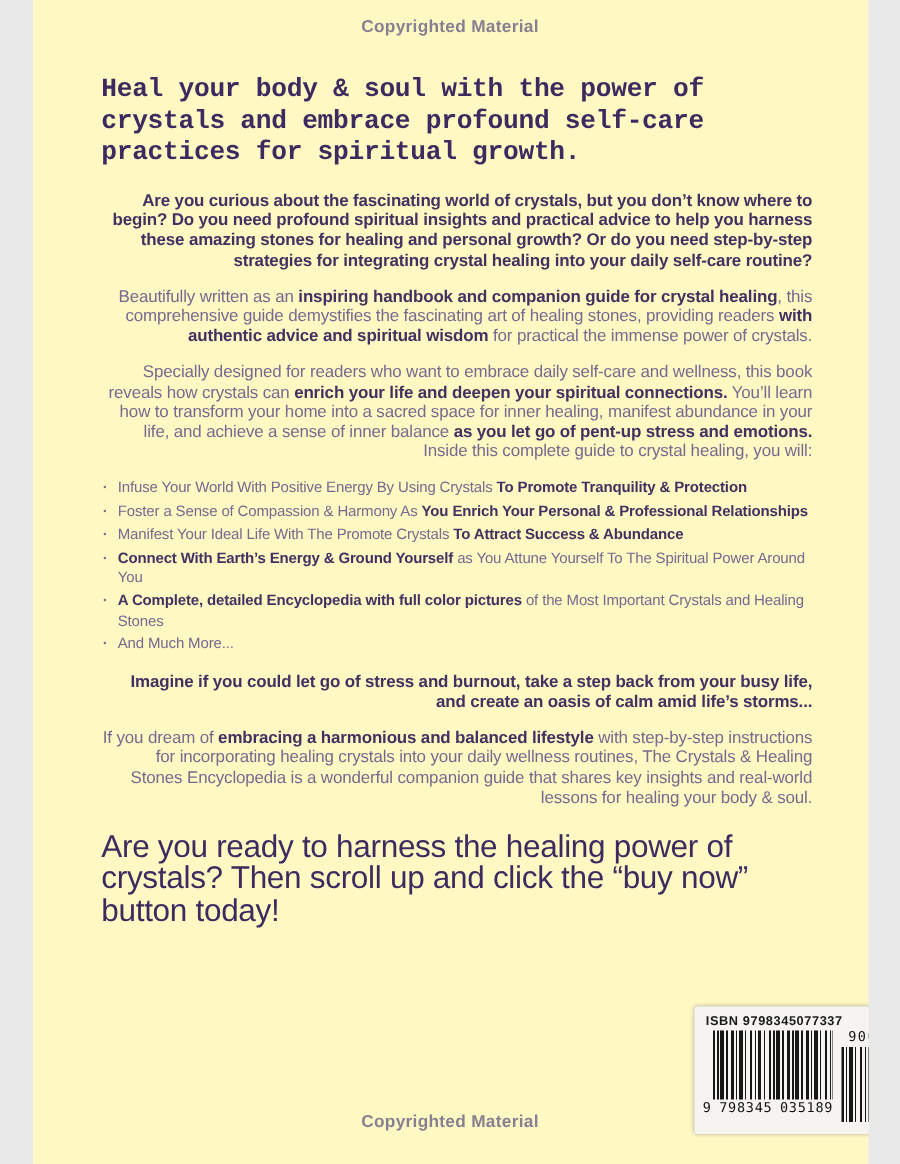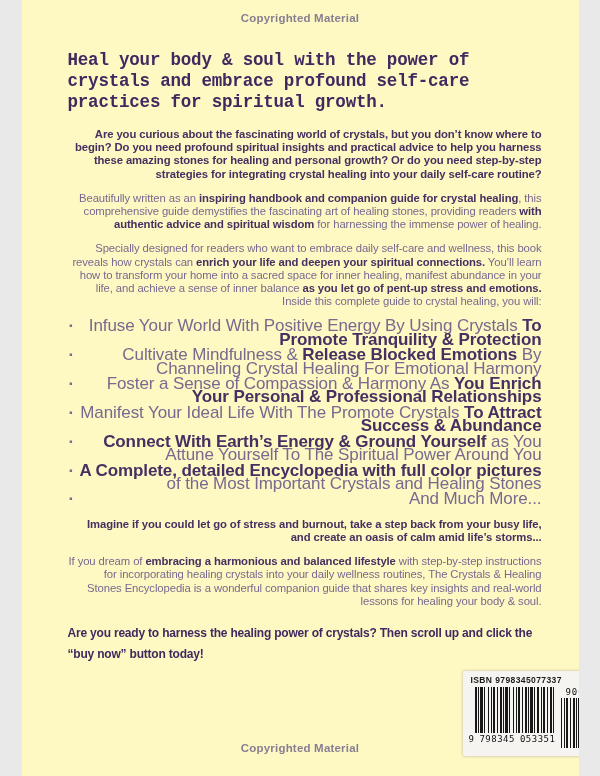--- a/index.html
+++ b/index.html
@@ -46,37 +46,36 @@
     font-weight:bold;
     color:#443061;
   }
   .bullets{
     list-style:none;
     margin:0 0 12px 0;padding:0;
   }
   .bullets li{
     position:relative;
     padding-left:11px;
-    font-size:17px;line-height:13.4px;
+    font-size:10px;line-height:13.4px;
     letter-spacing:-0.1px;
     color:#77698f;
     margin-bottom:2px;
-    text-align:right;
   }
   .bullets li::before{
     content:"\00B7";
     position:absolute;left:1px;top:0;
     font-weight:bold;
     color:#77698f;
   }
   .cta{
     margin:15px 0 0 0;
-    font-size:12px;line-height:21.5px;
+    font-size:21px;line-height:21.5px;
     letter-spacing:-0.2px;
-    font-weight:bold;
+    font-weight:normal;
     color:#3f2a60;
   }
 
   
   .barcode-box{
     position:absolute;left:441px;top:671px;
     width:146px;height:85px;
     background:#f6f4f1;
     border-radius:2px;
     box-shadow:0 0 3px rgba(60,40,100,0.35);
@@ -128,27 +127,26 @@
 <div class="cover">
 
   <div class="copyright-banner top">Copyrighted Material</div>
 
   <div class="content">
 
     <h1 class="headline">Heal your body &amp; soul with the power of crystals and embrace profound self-care practices for spiritual growth.</h1>
 
     <p class="para"><span class="b">Are you curious about the fascinating world of crystals, but you don’t know where to begin? Do you need profound spiritual insights and practical advice to help you harness these amazing stones for healing and personal growth? Or do you need step-by-step strategies for integrating crystal healing into your daily self-care routine?</span></p>
 
-    <p class="para"><span>Beautifully written as an </span><span class="b">inspiring handbook and companion guide for crystal healing</span><span>, this comprehensive guide demystifies the fascinating art of healing stones, providing readers </span><span class="b">with authentic advice and spiritual wisdom</span><span> for harnessing the immense power of healing.</span></p>
+    <p class="para"><span>Beautifully written as an </span><span class="b">inspiring handbook and companion guide for crystal healing</span><span>, this comprehensive guide demystifies the fascinating art of healing stones, providing readers </span><span class="b">with authentic advice and spiritual wisdom</span><span> for practical the immense power of crystals.</span></p>
 
     <p class="para"><span>Specially designed for readers who want to embrace daily self-care and wellness, this book reveals how crystals can </span><span class="b">enrich your life and deepen your spiritual connections.</span><span> You’ll learn how to transform your home into a sacred space for inner healing, manifest abundance in your life, and achieve a sense of inner balance </span><span class="b">as you let go of pent-up stress and emotions.</span><span> Inside this complete guide to crystal healing, you will:</span></p>
 
     <ul class="bullets">
       <li><span>Infuse Your World With Positive Energy By Using Crystals </span><span class="b">To Promote Tranquility &amp;  Protection</span></li>
-      <li><span>Cultivate Mindfulness &amp; </span><span class="b">Release Blocked Emotions</span><span> By Channeling Crystal Healing For Emotional Harmony</span></li>
       <li><span>Foster a Sense of Compassion &amp; Harmony As </span><span class="b">You Enrich Your Personal &amp; Professional Relationships</span></li>
       <li><span>Manifest Your Ideal Life With The Promote Crystals </span><span class="b">To Attract Success &amp; Abundance</span></li>
       <li><span class="b">Connect With Earth’s Energy &amp; Ground Yourself</span><span> as You Attune Yourself To The Spiritual Power Around You</span></li>
       <li><span class="b">A Complete, detailed Encyclopedia with full color pictures</span><span> of the Most Important Crystals and Healing Stones</span></li>
       <li><span>And Much More...</span></li>
     </ul>
 
     <p class="para"><span class="b">Imagine if you could let go of stress and burnout, take a step back from your busy life, and create an oasis of calm amid life’s storms...</span></p>
 
     <p class="para"><span>If you dream of </span><span class="b">embracing a harmonious and balanced lifestyle</span><span> with step-by-step instructions for incorporating healing crystals into your daily wellness routines, The Crystals &amp; Healing Stones Encyclopedia is a wonderful companion guide that shares key insights and real-world lessons for healing your body &amp; soul.</span></p>
@@ -157,21 +155,21 @@
   </div>
 
   <div class="barcode-box">
     <div class="isbn-label">ISBN 9798345077337</div>
     <div class="bc-row">
       <div class="bc-main">
         <div class="bars bars-main"></div>
         <div class="digits">
           <span class="dg">9</span>
           <span class="dg">798345</span>
-          <span class="dg">053351</span>
+          <span class="dg">035189</span>
         </div>
       </div>
       <div class="bc-right">
         <div class="price-code">90000</div>
         <div class="bars bars-small"></div>
       </div>
     </div>
   </div>
 
   <div class="copyright-banner bottom">Copyrighted Material</div>

